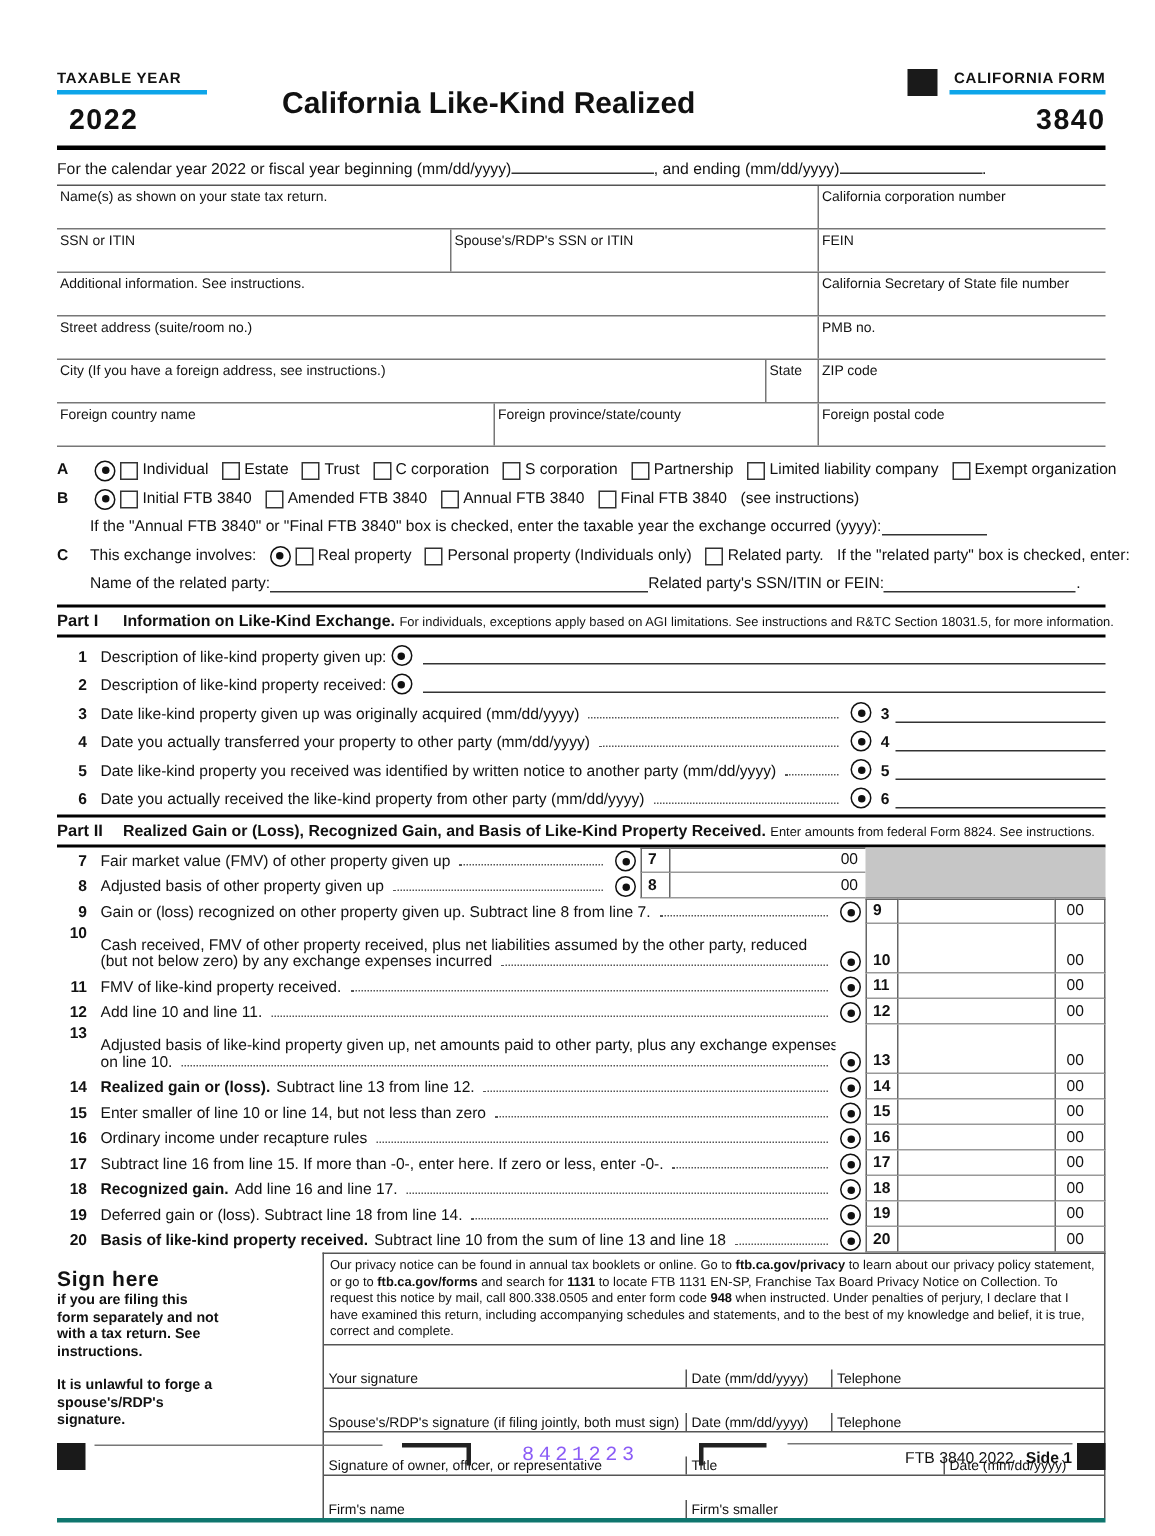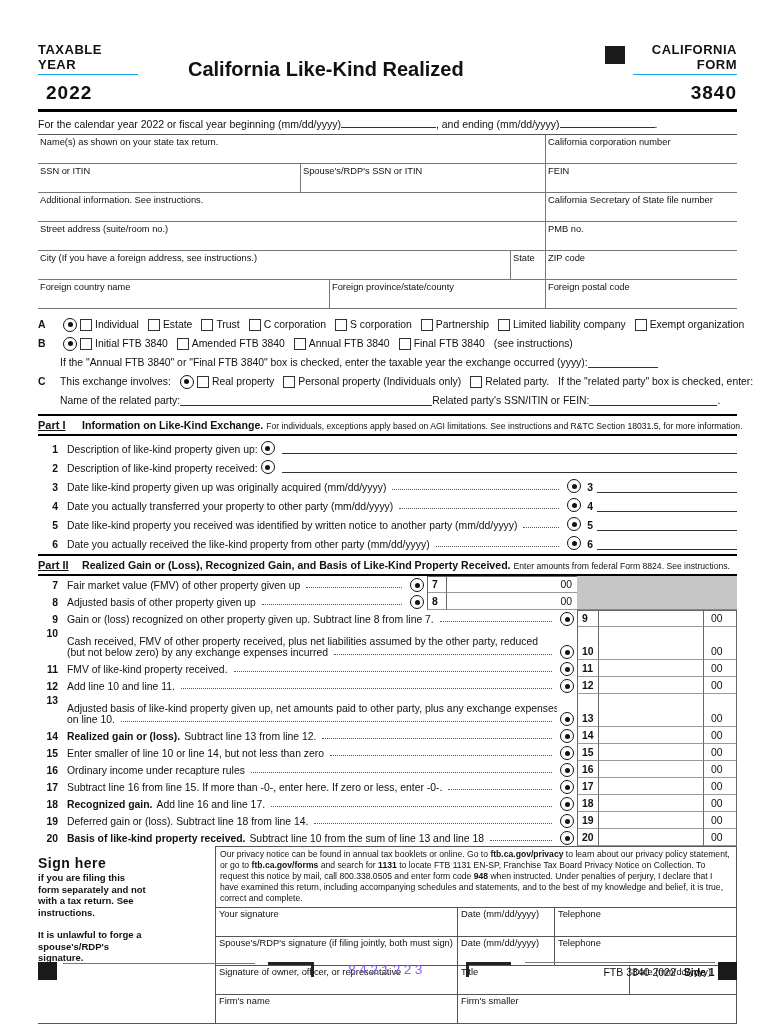--- a/index.html
+++ b/index.html
@@ -1,20 +1,20 @@
 <!DOCTYPE html>
 <html><head>
 <meta charset="utf-8">
 <style>
   html,body{margin:0;padding:0;background:#e8e8e8;}
   .page{width:770px;height:1024px;background:#fff;position:relative;box-sizing:border-box;
         padding:42px 33px 0 38px;font-family:"Liberation Sans",sans-serif;color:#111;overflow:hidden;}
   
   .hdr{display:flex;align-items:flex-start;}
-  .tylbl,.cflbl{font-size:13px;font-weight:bold;letter-spacing:.5px;border-bottom:1px solid #0ea5e9;
+  .tylbl,.cflbl{font-size:10px;font-weight:bold;letter-spacing:.5px;border-bottom:3px solid #0ea5e9;
         display:inline-block;padding-bottom:2px;}
   .tylbl{width:100px;}
   .hdr-left{width:150px;}
   .year{font-size:19px;font-weight:bold;margin-top:7px;letter-spacing:1px;padding-left:8px;}
   .hdr-title{flex:1;font-size:20px;font-weight:bold;padding-top:16px;}
   .hdr-sq{width:20px;height:18px;background:#1a1a1a;margin-top:4px;}
   .hdr-right{width:112px;text-align:right;}
   .cflbl{width:104px;text-align:right;}
   .formnum{font-size:19px;font-weight:bold;margin-top:7px;letter-spacing:1px;}
   .thickrule{border-bottom:3.5px solid #000;margin-top:5px;}
@@ -34,21 +34,21 @@
        align-items:center;justify-content:center;flex-shrink:0;margin:0 3px;}
   .tgt::after{content:"";width:5px;height:5px;background:#111;border-radius:50%;}
   .cb{display:inline-block;width:10px;height:10px;border:1.2px solid #333;margin-right:3px;
       vertical-align:-1px;flex-shrink:0;}
   .opt{margin-right:9px;display:inline-flex;align-items:center;}
   .indent{padding-left:22px;}
   .clab{margin-right:6px;}
   
   .part{border-top:2.5px solid #000;border-bottom:2px solid #000;padding:3px 0 3px 0;margin-top:4px;
         display:flex;align-items:baseline;white-space:nowrap;}
-  .pname{font-weight:bold;font-size:11px;width:44px;flex-shrink:0;text-decoration:underline;}
+  .pname{font-weight:bold;font-size:11px;width:44px;flex-shrink:0;}
   .ptitle{font-weight:bold;font-size:10.6px;margin-right:3px;}
   .pnote{font-size:8.6px;}
   
   .p1row{display:flex;align-items:flex-end;height:19px;font-size:10.4px;white-space:nowrap;}
   .lnum{font-weight:bold;width:20px;text-align:right;margin-right:9px;flex-shrink:0;}
   .lead{flex:1;border-bottom:1.5px dotted #555;margin:0 5px 3px 6px;}
   .fillline{flex:1;border-bottom:1px solid #333;margin:0 0 1px 4px;}
   .rnum{font-weight:bold;margin:0 4px 0 3px;}
   
   .p2row{display:flex;align-items:stretch;height:17px;font-size:10.4px;white-space:nowrap;}
@@ -76,21 +76,21 @@
   .bt{border-top:1px solid #666;}
   
   .signwrap{display:flex;border-bottom:3px solid #0f766e;}
   .signside{width:177px;box-sizing:border-box;padding:9px 10px 0 0;}
   .signtitle{font-weight:bold;font-size:14px;letter-spacing:.5px;}
   .signnote{font-weight:bold;font-size:9.5px;line-height:1.22;margin-top:1px;width:110px;}
   .mt{margin-top:11px;}
   .signtbl{flex:1;border-left:1px solid #555;border-right:1px solid #555;border-top:1px solid #555;}
   .privacy{font-size:8.6px;line-height:1.28;padding:2px 4px 3px 4px;border-bottom:1px solid #555;}
   .privacy b{font-weight:bold;}
-  .sigrow{display:flex;border-bottom:1px solid #555;height:28px;font-size:9.3px;}
+  .sigrow{display:flex;border-bottom:1px solid #555;height:28px;font-size:9.3px;align-items:flex-end;}
   .sigrow.last{border-bottom:none;}
   .sigcell{box-sizing:border-box;padding:1px 3px;}
   .sigcell + .sigcell{border-left:1px solid #555;}
   .c1{width:241px;}.c2{width:97px;}.c3{flex:1;}
   .c1b{width:241px;}.c2b{width:172px;}.c3b{flex:1;}
   .crest{flex:1;}
   
   .footer{position:absolute;left:38px;right:33px;top:962px;display:flex;align-items:flex-start;}
   .fsq{width:19px;height:18px;background:#1a1a1a;flex-shrink:0;}
   .fl1{width:192px;border-top:1px solid #777;margin-left:6px;margin-top:1px;}

